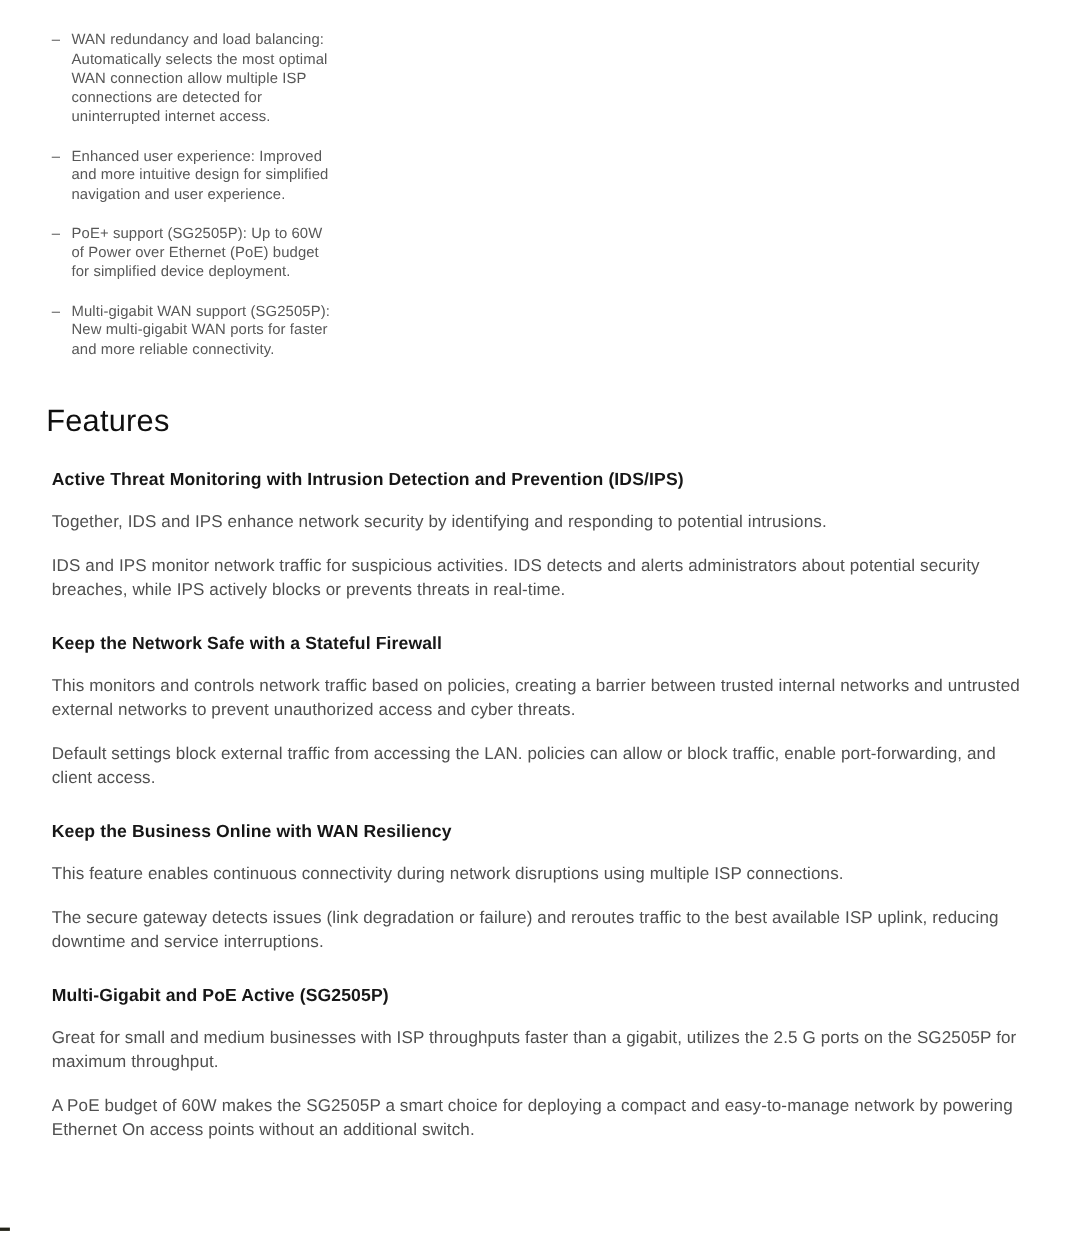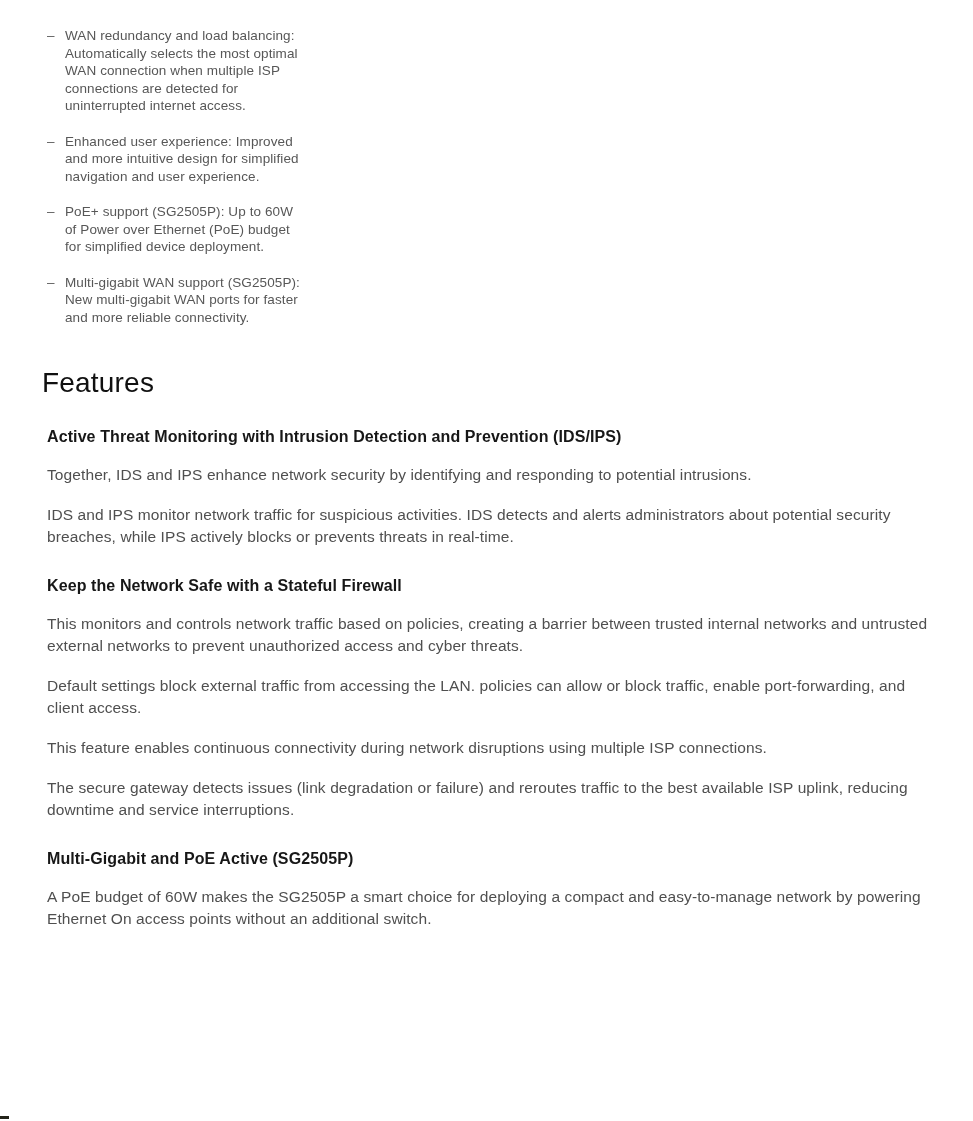--- a/index.html
+++ b/index.html
@@ -78,21 +78,21 @@
 </style>
 </head>
 <body>
 
 <div class="page-content">
 
   <div class="bullet-list">
 
     <div class="bullet-item">
       <span class="bullet-marker">–</span>
-      <span class="bullet-text">WAN redundancy and load balancing: Automatically selects the most optimal WAN connection when multiple ISP connections are detected for uninterrupted internet access.</span>
+      <span class="bullet-text">WAN redundancy and load balancing: Automatically selects the most optimal WAN connection allow multiple ISP connections are detected for uninterrupted internet access.</span>
     </div>
 
     <div class="bullet-item">
       <span class="bullet-marker">–</span>
       <span class="bullet-text">Enhanced user experience: Improved and more intuitive design for simplified navigation and user experience.</span>
     </div>
 
     <div class="bullet-item">
       <span class="bullet-marker">–</span>
       <span class="bullet-text">PoE+ support (SG2505P): Up to 60W of Power over Ethernet (PoE) budget for simplified device deployment.</span>
@@ -113,24 +113,26 @@
     <p class="body-paragraph">IDS and IPS monitor network traffic for suspicious activities. IDS detects and alerts administrators about potential security breaches, while IPS actively blocks or prevents threats in real-time.</p>
   </div>
 
   <div class="section">
     <h2 class="section-heading">Keep the Network Safe with a Stateful Firewall</h2>
     <p class="body-paragraph">This monitors and controls network traffic based on policies, creating a barrier between trusted internal networks and untrusted external networks to prevent unauthorized access and cyber threats.</p>
     <p class="body-paragraph">Default settings block external traffic from accessing the LAN. policies can allow or block traffic, enable port-forwarding, and client access.</p>
   </div>
 
   <div class="section">
+    <h2 class="section-heading">Keep the Business Online with WAN Resiliency</h2>
     <p class="body-paragraph">This feature enables continuous connectivity during network disruptions using multiple ISP connections.</p>
     <p class="body-paragraph">The secure gateway detects issues (link degradation or failure) and reroutes traffic to the best available ISP uplink, reducing downtime and service interruptions.</p>
   </div>
 
   <div class="section">
     <h2 class="section-heading">Multi-Gigabit and PoE Active (SG2505P)</h2>
+    <p class="body-paragraph">Great for small and medium businesses with ISP throughputs faster than a gigabit, utilizes the 2.5 G ports on the SG2505P for maximum throughput.</p>
     <p class="body-paragraph">A PoE budget of 60W makes the SG2505P a smart choice for deploying a compact and easy-to-manage network by powering Ethernet On access points without an additional switch.</p>
   </div>
 
 </div>
 
 <div class="edge-artifact"></div>
 
 </body></html>

